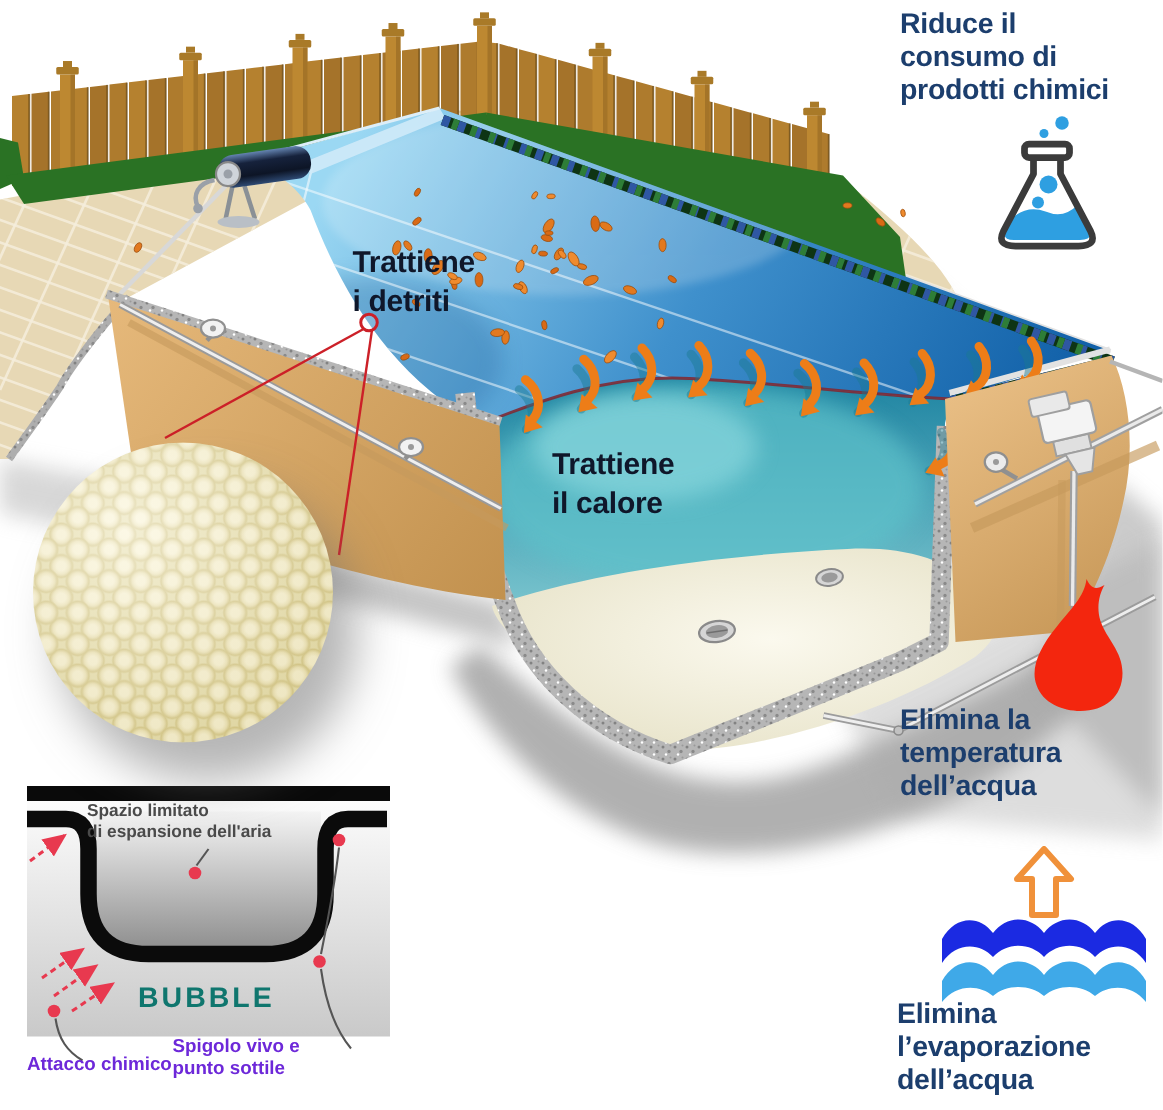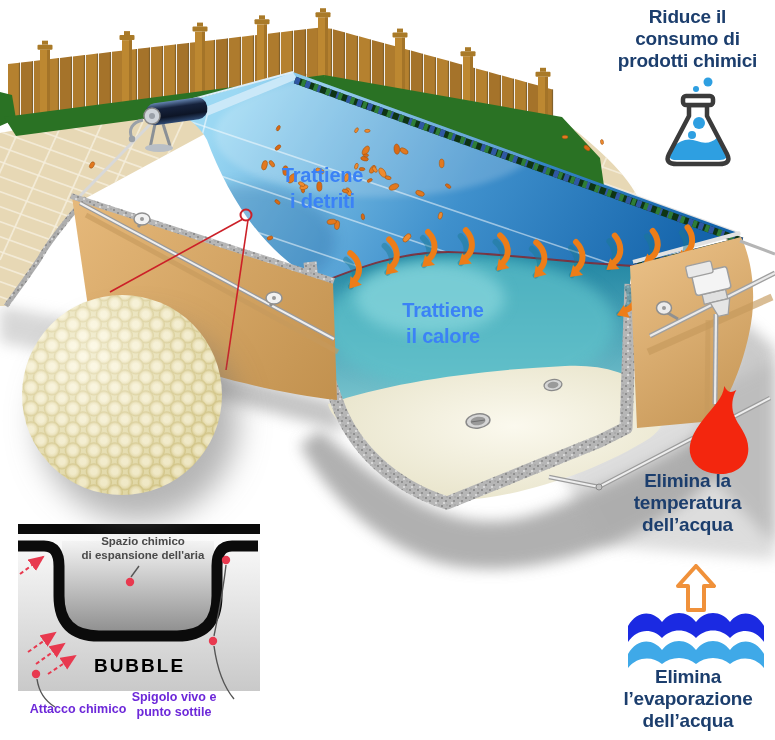--- a/index.html
+++ b/index.html
@@ -2,27 +2,27 @@
 <html><head>
 <meta charset="utf-8">
 <style>
   html,body{margin:0;padding:0;}
   body{
     position:relative;width:775px;height:740px;overflow:hidden;background:#ffffff;
     font-family:"Liberation Sans",sans-serif;
   }
   svg.scene{position:absolute;left:0;top:0;z-index:1;}
   .lbl{
-    position:absolute;z-index:6;text-align:center;font-weight:bold;
+    position:absolute;z-index:6;font-weight:bold;
     white-space:pre-line;pointer-events:none;
   }
-  .pool-lbl{font-size:20px;line-height:26px;color:#3b82f6;letter-spacing:-0.2px;}
+  .pool-lbl{font-size:20px;line-height:26px;color:#0f172a;letter-spacing:-0.2px;}
   .benefit-lbl{font-size:19px;line-height:22px;color:#1c3e6d;letter-spacing:-0.2px;}
   .diag-small{font-size:11.5px;line-height:14px;color:#4a4a4a;}
-  .diag-bubble{font-size:19px;line-height:20px;color:#000000;letter-spacing:2px;}
+  .diag-bubble{font-size:19px;line-height:20px;color:#0f766e;letter-spacing:2px;}
   .diag-note{font-size:12.5px;line-height:15px;color:#6d28d9;}
   .icon{position:absolute;z-index:5;}
   .inset-circle{
     position:absolute;left:22px;top:295px;width:200px;height:200px;border-radius:50%;z-index:4;
     background:
       radial-gradient(circle at 33% 28%, rgba(255,255,255,.45), rgba(150,130,60,.12) 80%),
       radial-gradient(circle at 42% 40%, #faf4d4 0 3px, #efe6ba 5.5px, #d8cb8d 7.5px, rgba(0,0,0,0) 8.6px),
       radial-gradient(circle at 42% 40%, #faf4d4 0 3px, #efe6ba 5.5px, #d8cb8d 7.5px, rgba(0,0,0,0) 8.6px),
       #e9e1b0;
     background-size:100% 100%, 21px 21px, 21px 21px, 100% 100%;
@@ -579,18 +579,18 @@
 <svg class="icon" style="left:628px;top:564px;" width="136" height="104" viewBox="0 0 136 104">
   <path d="M 60,46 V 22 H 50 L 68,2 L 86,22 H 76 V 46 Z" fill="#ffffff" stroke="#f0913a" stroke-width="4" stroke-linejoin="round"></path>
   <path d="M 0,62 C 9,46 25,46 34,58 C 43,46 59,46 68,58 C 77,46 93,46 102,58 C 111,46 127,46 136,62 L 136,78 C 127,64 111,64 102,74 C 93,64 77,64 68,74 C 59,64 43,64 34,74 C 25,64 9,64 0,78 Z" fill="#1b2ae2"></path>
   <path d="M 0,90 C 9,74 25,74 34,86 C 43,74 59,74 68,86 C 77,74 93,74 102,86 C 111,74 127,74 136,90 L 136,104 C 127,92 111,92 102,100 C 93,92 77,92 68,100 C 59,92 43,92 34,100 C 25,92 9,92 0,104 Z" fill="#3fa9e8"></path>
 </svg>
 
 <div class="lbl benefit-lbl" style="left:598px;top:666px;width:180px;">Elimina
 l’evaporazione
 dell’acqua</div>
 
-<div class="lbl diag-small" style="left:58px;top:534px;width:170px;">Spazio chimico
+<div class="lbl diag-small" style="left:58px;top:534px;width:170px;">Spazio limitato
 di espansione dell'aria</div>
 <div class="lbl diag-bubble" style="left:92px;top:656px;width:95px;">BUBBLE</div>
 <div class="lbl diag-note" style="left:115px;top:690px;width:118px;">Spigolo vivo e
 punto sottile</div>
 <div class="lbl diag-note" style="left:18px;top:702px;width:120px;">Attacco chimico</div>
 
 </body></html>

